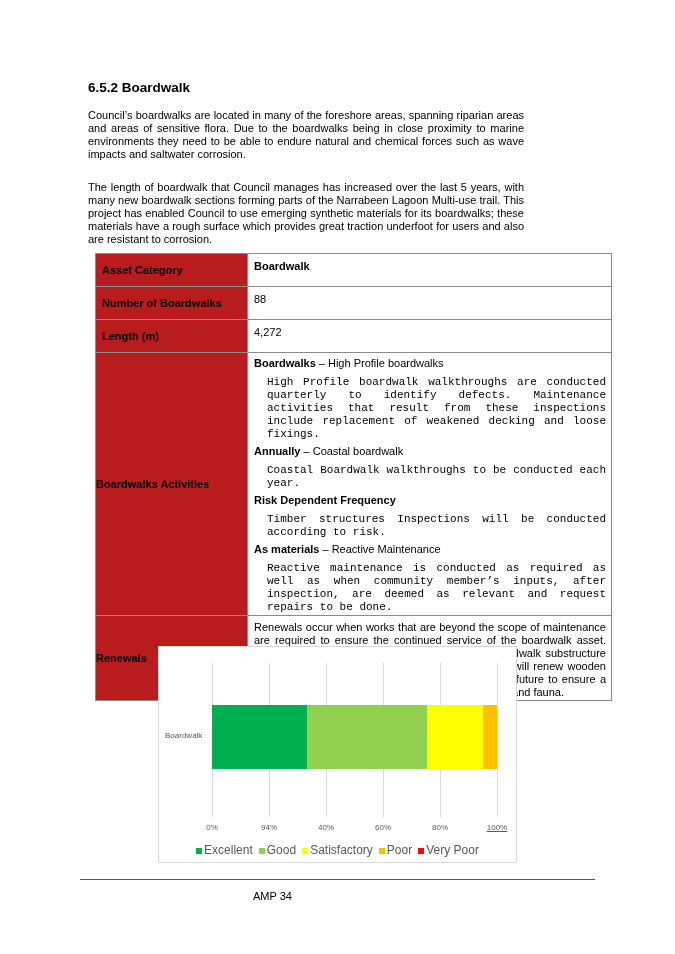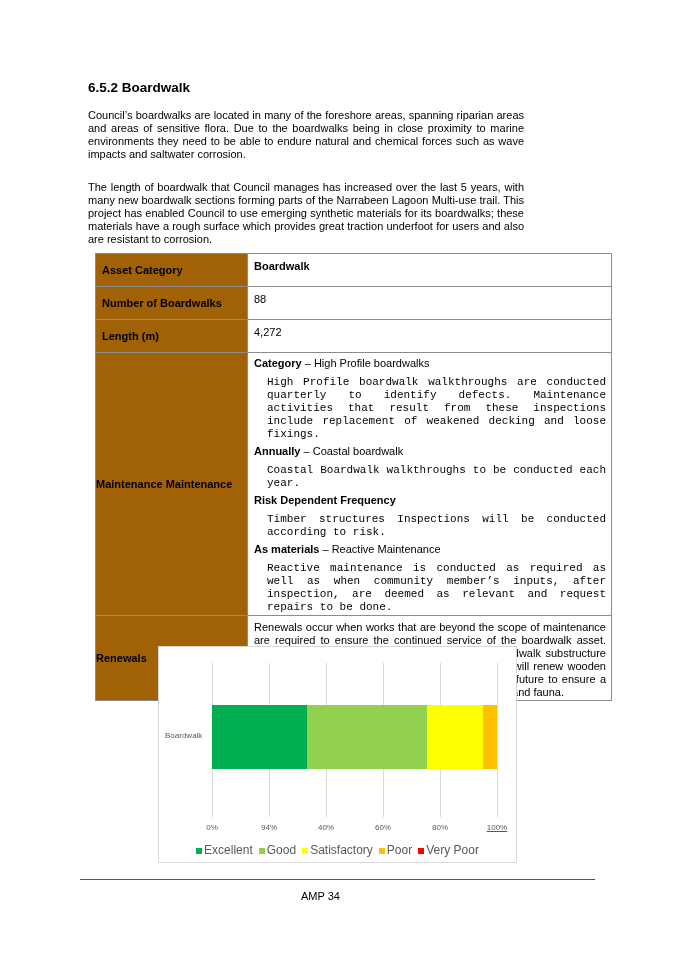--- a/index.html
+++ b/index.html
@@ -7,21 +7,21 @@
          font-family: "Liberation Sans", sans-serif; color: #000; }
   .heading { position: absolute; left: 88px; top: 80px; font-size: 13.5px; font-weight: bold; }
   .para { position: absolute; left: 88px; width: 436px; font-size: 11px; line-height: 13px;
           text-align: justify; margin: 0; }
   #p1 { top: 109px; }
   #p2 { top: 181px; }
 
   table.asset { position: absolute; left: 95px; top: 253px; width: 517px;
                 border-collapse: collapse; font-size: 11px; }
   table.asset td { border: 1.5px solid #8c8c8c; vertical-align: top; padding: 0; }
-  td.lbl { background: #a16207; width: 145px; font-weight: bold; }
+  td.lbl { background: #b91c1c; width: 145px; font-weight: bold; }
   td.val { background: #ffffff; padding-left: 6px !important; padding-right: 5px !important; }
   tr.r1 td, tr.r2 td, tr.r3 td { height: 26px; }
   tr.r1 td.lbl, tr.r2 td.lbl, tr.r3 td.lbl { padding: 10px 0 0 6px !important; height: 16px; }
   tr.r1 td.val, tr.r2 td.val, tr.r3 td.val { padding-top: 6px !important; }
   tr.r1 td.val { font-weight: bold; }
   td.mid { vertical-align: middle !important; }
   .mhead { margin: 4px 0 0 0; line-height: 13px; }
   .mhead b { font-weight: bold; }
   .mbody { margin: 6px 0 0 13px; line-height: 13px; text-align: justify; font-family: Liberation Mono, monospace; }
   .mblock { padding-bottom: 0; }
@@ -34,21 +34,21 @@
   .bar { position: absolute; top: 58px; height: 64px; }
   .cat { position: absolute; left: 6px; top: 84px; font-size: 8px; color: #595959; }
   .tick { position: absolute; top: 176px; font-size: 8px; color: #595959; width: 30px;
           text-align: center; margin-left: -15px; }
   .legend { position: absolute; top: 196px; left: 0; width: 100%; text-align: center;
             font-size: 12px; color: #595959; }
   .legend .item { display: inline-block; margin: 0 3px; }
   .legend .sw { display: inline-block; width: 6px; height: 6px; margin-right: 2px; vertical-align: 0px; }
 
   .footer-line { position: absolute; left: 80px; top: 879px; width: 515px; height: 1px; background: #555; }
-  .page-num { position: absolute; left: 0; width: 545px; text-align: center; top: 890px; font-size: 11px; margin-left: 48px; }
+  .page-num { position: absolute; left: 0; width: 545px; text-align: center; top: 890px; font-size: 11px; }
 </style>
 </head>
 <body>
 
 <div class="heading">6.5.2 Boardwalk</div>
 <p id="p1" class="para">Council’s boardwalks are located in many of the foreshore areas, spanning riparian areas and areas of sensitive flora. Due to the boardwalks being in close proximity to marine environments they need to be able to endure natural and chemical forces such as wave impacts and saltwater corrosion.</p>
 <p id="p2" class="para">The length of boardwalk that Council manages has increased over the last 5 years, with many new boardwalk sections forming parts of the Narrabeen Lagoon Multi-use trail. This project has enabled Council to use emerging synthetic materials for its boardwalks; these materials have a rough surface which provides great traction underfoot for users and also are resistant to corrosion.</p>
 
 <table class="asset">
   <tbody>
@@ -59,25 +59,25 @@
   <tr class="r2">
     <td class="lbl">Number of Boardwalks</td>
     <td class="val">88</td>
   </tr>
   <tr class="r3">
     <td class="lbl">Length (m)</td>
     <td class="val">4,272</td>
   </tr>
   <tr>
     <td class="lbl mid">
-      <span>Maintenance Maintenance</span>
+      <span>Boardwalks Activities</span>
     </td>
     <td class="val maint-val">
       <div class="mblock">
-        <div class="mhead"><b>Category</b><span> – </span><span>High Profile boardwalks</span></div>
+        <div class="mhead"><b>Boardwalks</b><span> – </span><span>High Profile boardwalks</span></div>
         <div class="mbody">High Profile boardwalk walkthroughs are conducted quarterly to identify defects. Maintenance activities that result from these inspections include replacement of weakened decking and loose fixings.</div>
       </div>
       <div class="mblock">
         <div class="mhead"><b>Annually</b><span> – </span><span>Coastal boardwalk</span></div>
         <div class="mbody">Coastal Boardwalk walkthroughs to be conducted each year.</div>
       </div>
       <div class="mblock">
         <div class="mhead"><b>Risk Dependent Frequency</b><span></span><span></span></div>
         <div class="mbody">Timber structures Inspections will be conducted according to risk.</div>
       </div>

